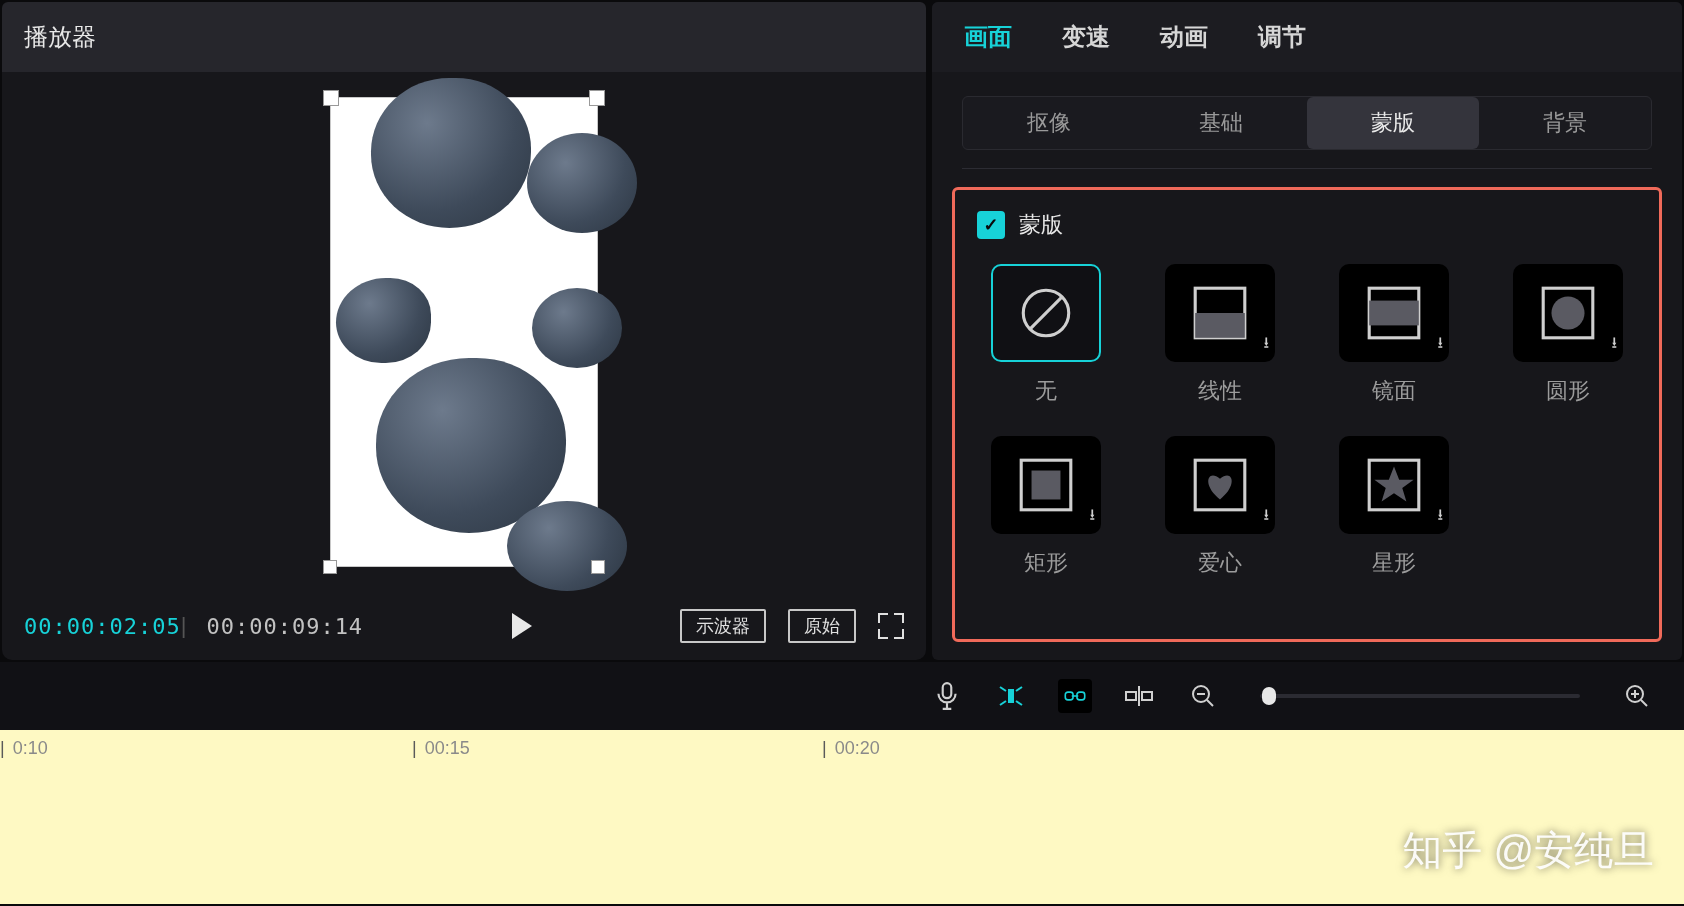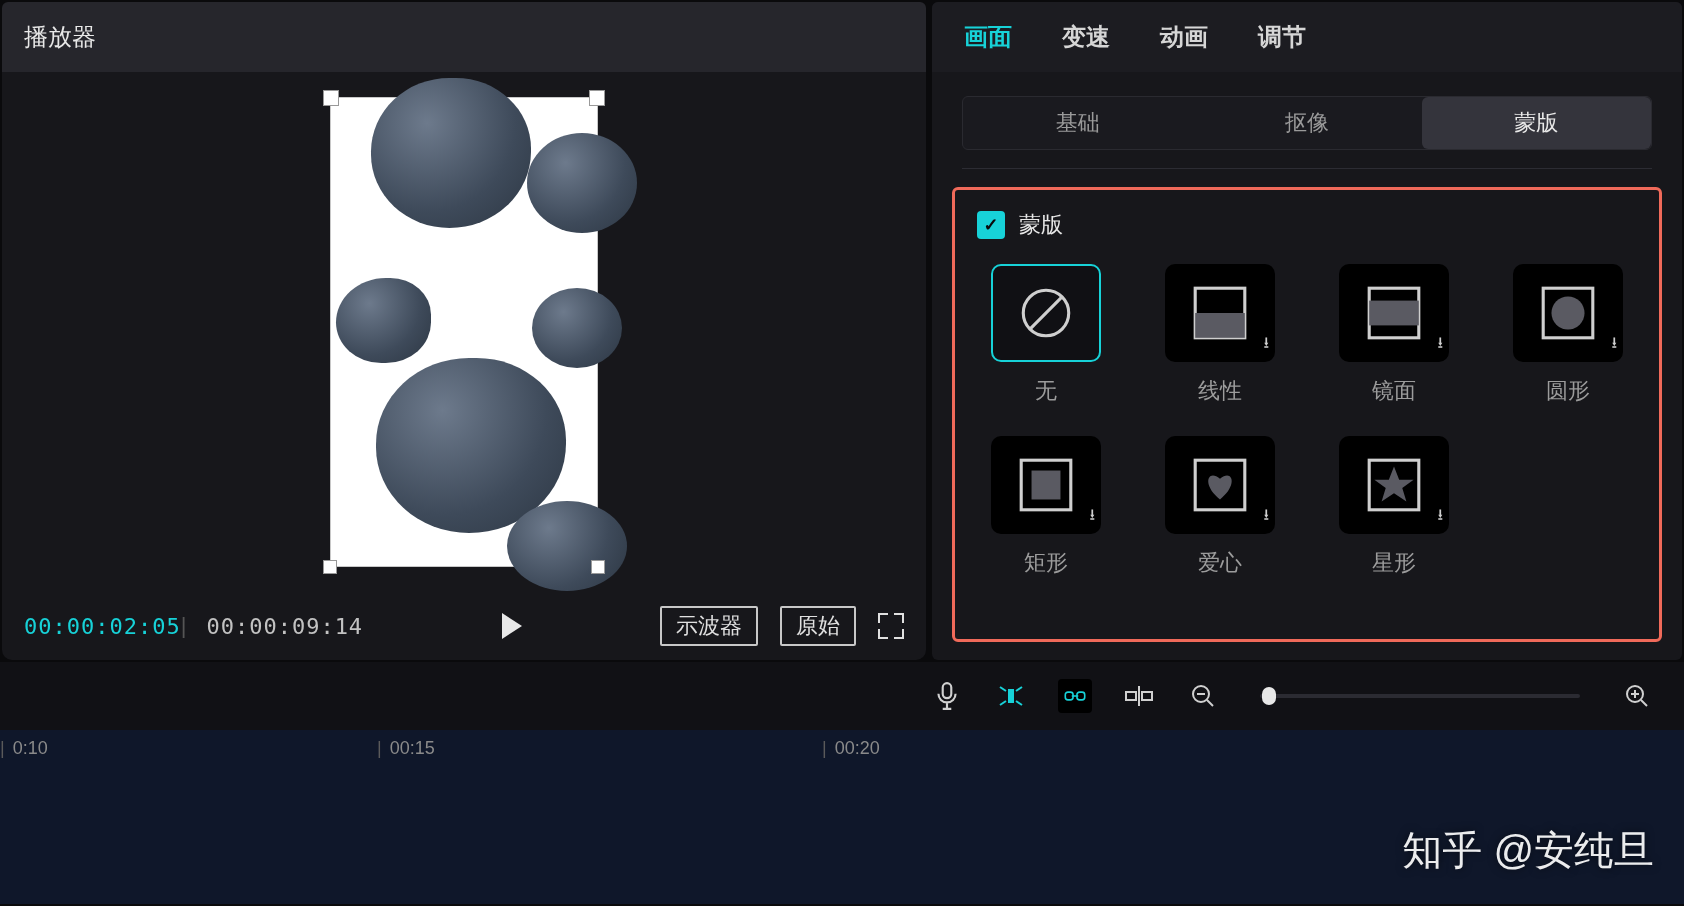--- a/index.html
+++ b/index.html
@@ -72,21 +72,21 @@
     align-items: center;
     padding: 0 22px;
     font-size: 22px;
   }
   .tc-current { color: #17d2d8; font-family: monospace; letter-spacing:1px; }
   .tc-divider { color: #555; }
   .tc-total { color: #c2c2c2; font-family: monospace; letter-spacing:1px;margin-left:20px;}
   .play-btn { flex:1; display:flex; justify-content:center; align-items:center; }
   .play-triangle { width:0;height:0;border-left:20px solid #e8e8e8;border-top:13px solid transparent;border-bottom:13px solid transparent; }
   .ctrl-right { display:flex; align-items:center; gap:22px; }
-  .pill-btn { border:2px solid #c8c8c8; padding:3px 14px; font-size:22px; color:#e0e0e0; border-radius:2px; cursor:pointer;}
+  .pill-btn { border:2px solid #c8c8c8; padding:3px 14px; font-size:18px; color:#e0e0e0; border-radius:2px; cursor:pointer;}
   .fullscreen-icon { width:26px;height:26px; position:relative; cursor:pointer;}
   .fullscreen-icon span{position:absolute;width:10px;height:10px;border:2px solid #e0e0e0;}
   .fullscreen-icon .c1{left:0;top:0;border-right:none;border-bottom:none;}
   .fullscreen-icon .c2{right:0;top:0;border-left:none;border-bottom:none;}
   .fullscreen-icon .c3{left:0;bottom:0;border-right:none;border-top:none;}
   .fullscreen-icon .c4{right:0;bottom:0;border-left:none;border-top:none;}
 
   .props-panel {
     flex: 1;
     background: #17171b;
@@ -157,21 +157,21 @@
     background:#111115;
   }
   .tool-ico { width:34px;height:34px;display:flex;align-items:center;justify-content:center;color:#d0d0d0;cursor:pointer;}
   .tool-ico.cyan { color:#17d2d8; }
   .tool-ico.box { background:#000;border-radius:4px; padding:4px 6px;}
   .zoom-track { flex:1; height:4px; background:#2b2b32; border-radius:2px; position:relative; margin:0 10px;}
   .zoom-thumb { position:absolute; left:2px; top:-7px; width:14px;height:18px;background:#e8e8e8;border-radius:7px;}
 
   .timeline {
     height: 174px;
-    background:#0f172a;
+    background:#fef9c3;
     position:relative;
     overflow:hidden;
   }
   .tl-ticks { position:relative; height:40px; color:#8a8a8a; font-size:18px;}
   .tl-tick  { position:absolute; top:8px; }
   .tl-tick::before{content:"|";color:#5a5a5a;margin-right:8px;}
 
   .watermark {
     position:absolute; right:30px; bottom:28px;
     font-size:40px; color:rgba(255,255,255,0.92); font-weight:500;
@@ -220,23 +220,24 @@
   </div>
 
   <div class="props-panel">
     <div class="main-tabs">
       <div class="main-tab active">画面</div>
       <div class="main-tab">变速</div>
       <div class="main-tab">动画</div>
       <div class="main-tab">调节</div>
     </div>
     <div class="sub-tabs">
+      <div class="sub-tab">抠像</div>
       <div class="sub-tab">基础</div>
-      <div class="sub-tab">抠像</div>
       <div class="sub-tab active">蒙版</div>
+      <div class="sub-tab">背景</div>
     </div>
     <div class="sub-divider"></div>
 
     <div class="highlight-box">
       <div class="mask-check-row">
         <div class="checkbox">✓</div>
         <span>蒙版</span>
       </div>
       <div class="mask-grid">
 
@@ -367,21 +368,21 @@
         <line x1="17" y1="17" x2="23" y2="23" stroke="currentColor" stroke-width="2"></line>
         <line x1="7" y1="11" x2="15" y2="11" stroke="currentColor" stroke-width="2"></line>
         <line x1="11" y1="7" x2="11" y2="15" stroke="currentColor" stroke-width="2"></line>
       </svg>
   </div>
 </div>
 
 <div class="timeline">
   <div class="tl-ticks">
     <span class="tl-tick" style="left:0px">0:10</span>
-    <span class="tl-tick" style="left:377px">00:15</span>
+    <span class="tl-tick" style="left:412px">00:15</span>
     <span class="tl-tick" style="left:822px">00:20</span>
   </div>
 </div>
 
 <div class="watermark">
   <span class="zh-logo"></span>
   <span>知乎 @安纯旦</span>
 </div>
 
 </body></html>

